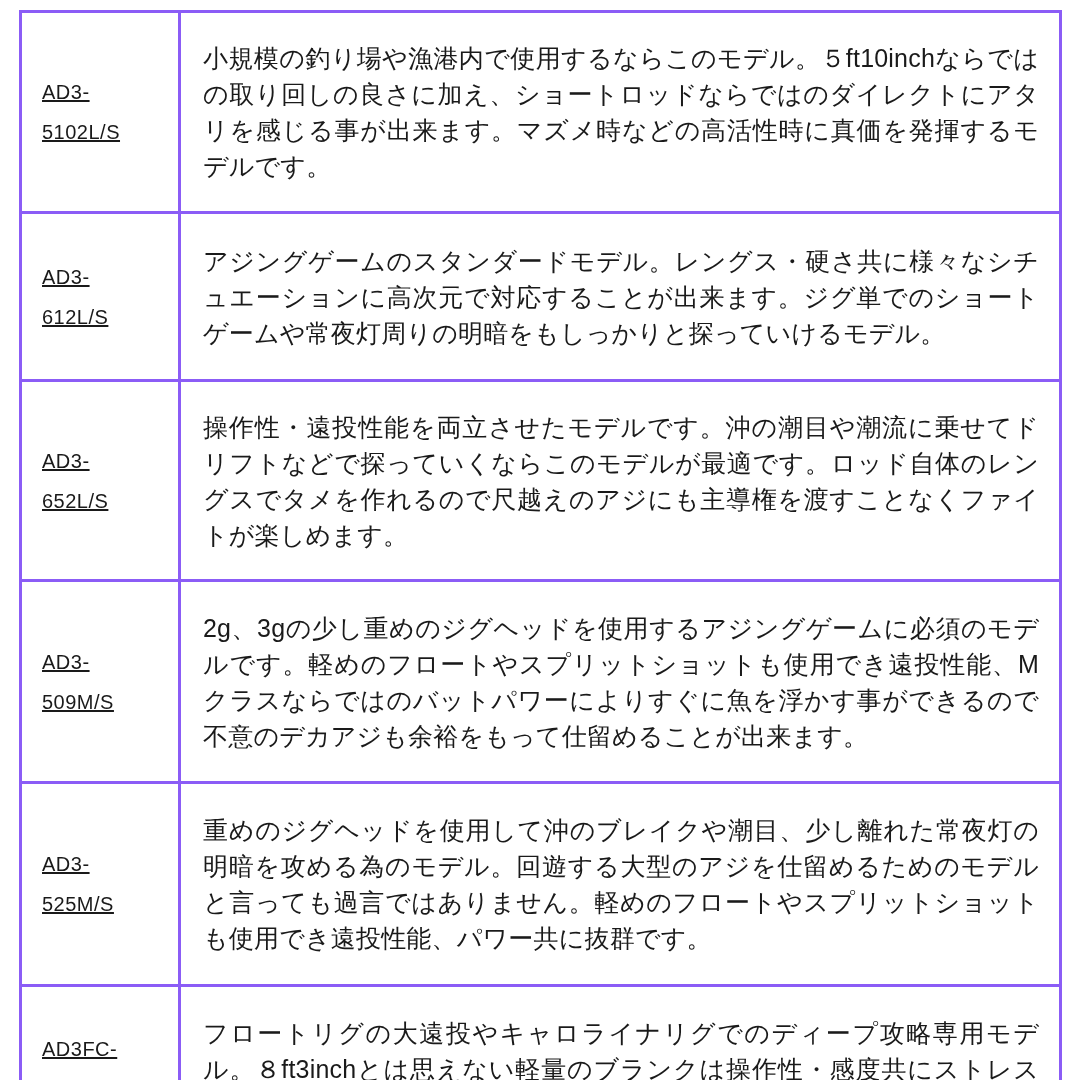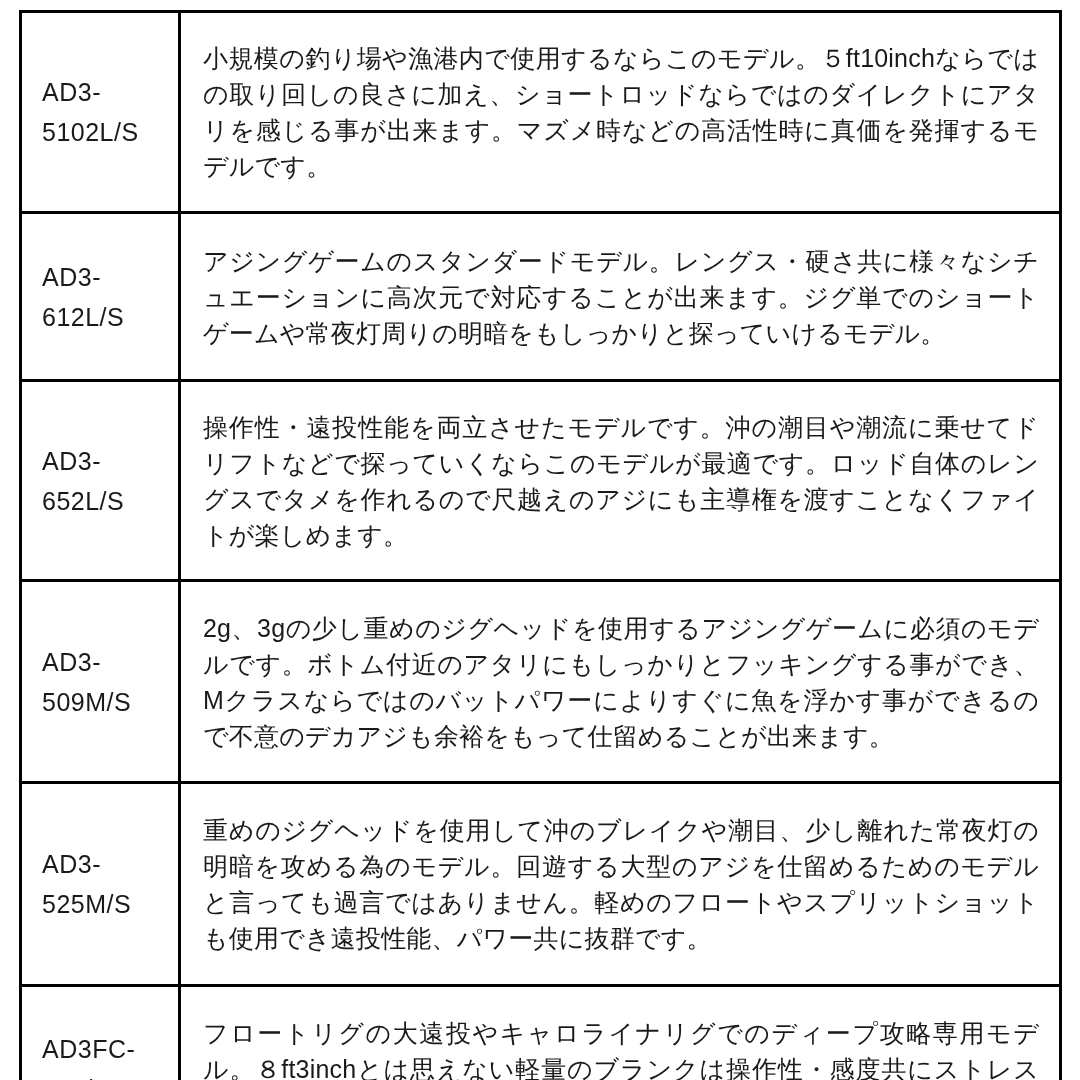--- a/index.html
+++ b/index.html
@@ -18,30 +18,31 @@
   table.rod-table {
     border-collapse: collapse;
     position: absolute;
     left: 19px;
     top: 10px;
     width: 1043px;
     table-layout: fixed;
     background: #ffffff;
   }
   table.rod-table td {
-    border: 3px solid #000000;
+    border: 3px solid #8b5cf6;
     vertical-align: middle;
   }
   td.model-cell {
     width: 126px;
     padding: 10px 10px 10px 20px;
-    font-size: 25px;
+    font-size: 20px;
     line-height: 40px;
     letter-spacing: 0.5px;
     white-space: nowrap;
+    text-decoration: underline;
   }
   .model-line {
     display: block;
   }
   td.desc-cell {
     padding: 12px 20px 12px 22px;
     font-size: 25px;
     line-height: 36px;
     text-align: justify;
     letter-spacing: 0.2px;
@@ -88,21 +89,21 @@
       <span class="desc-text">操作性・遠投性能を両立させたモデルです。沖の潮目や潮流に乗せてドリフトなどで探っていくならこのモデルが最適です。ロッド自体のレングスでタメを作れるので尺越えのアジにも主導権を渡すことなくファイトが楽しめます。</span>
     </td>
   </tr>
 
   <tr>
     <td class="model-cell">
       <span class="model-line line-0">AD3-</span>
       <span class="model-line line-1">509M/S</span>
     </td>
     <td class="desc-cell">
-      <span class="desc-text">2g、3gの少し重めのジグヘッドを使用するアジングゲームに必須のモデルです。ボトム付近のアタリにもしっかりとフッキングする事ができ、Mクラスならではのバットパワーによりすぐに魚を浮かす事ができるので不意のデカアジも余裕をもって仕留めることが出来ます。</span>
+      <span class="desc-text">2g、3gの少し重めのジグヘッドを使用するアジングゲームに必須のモデルです。軽めのフロートやスプリットショットも使用でき遠投性能、Mクラスならではのバットパワーによりすぐに魚を浮かす事ができるので不意のデカアジも余裕をもって仕留めることが出来ます。</span>
     </td>
   </tr>
 
   <tr>
     <td class="model-cell">
       <span class="model-line line-0">AD3-</span>
       <span class="model-line line-1">525M/S</span>
     </td>
     <td class="desc-cell">
       <span class="desc-text">重めのジグヘッドを使用して沖のブレイクや潮目、少し離れた常夜灯の明暗を攻める為のモデル。回遊する大型のアジを仕留めるためのモデルと言っても過言ではありません。軽めのフロートやスプリットショットも使用でき遠投性能、パワー共に抜群です。</span>

